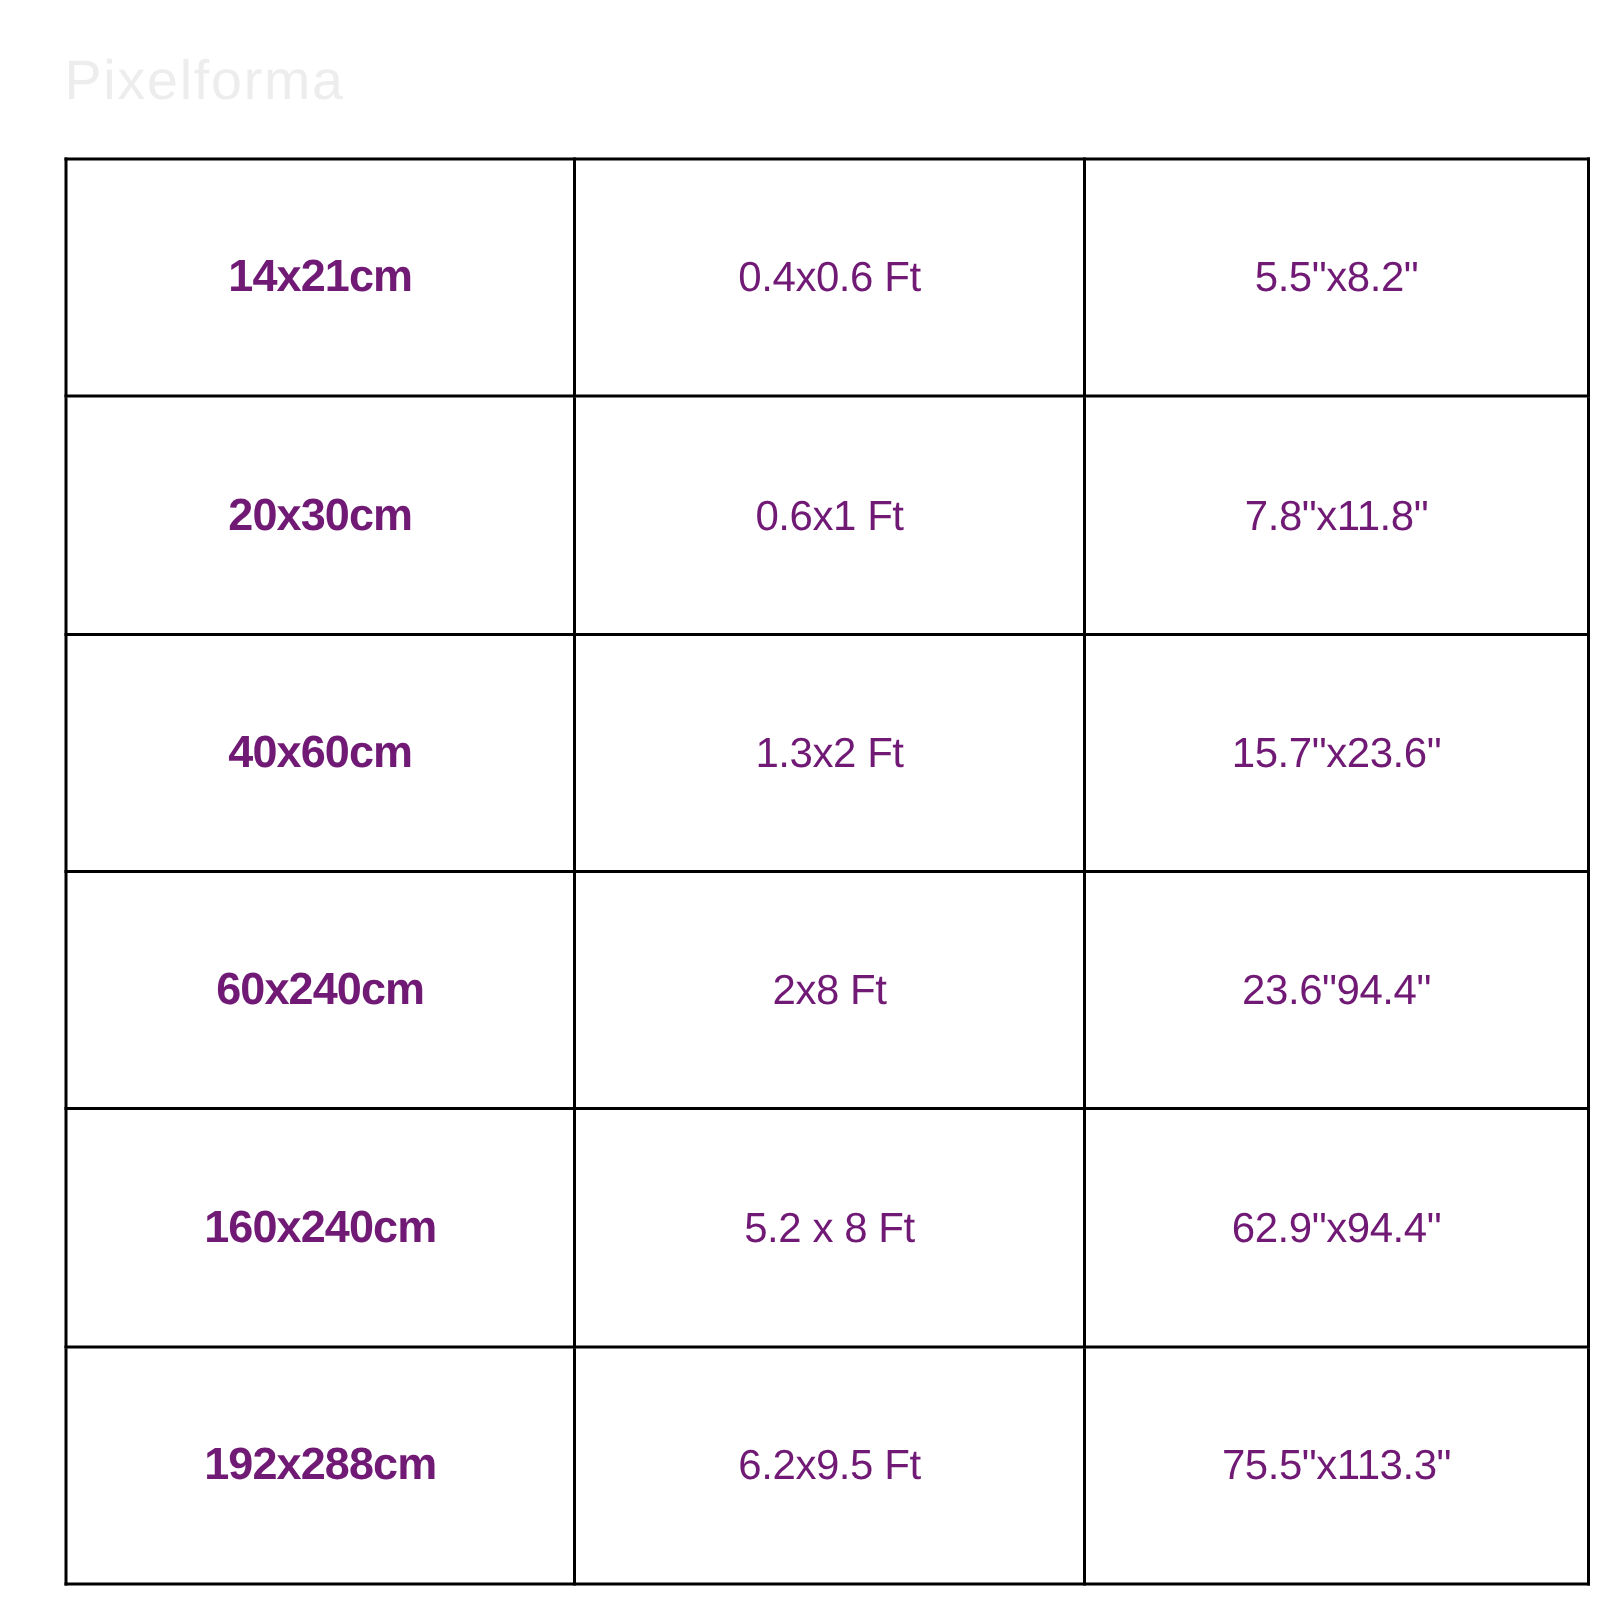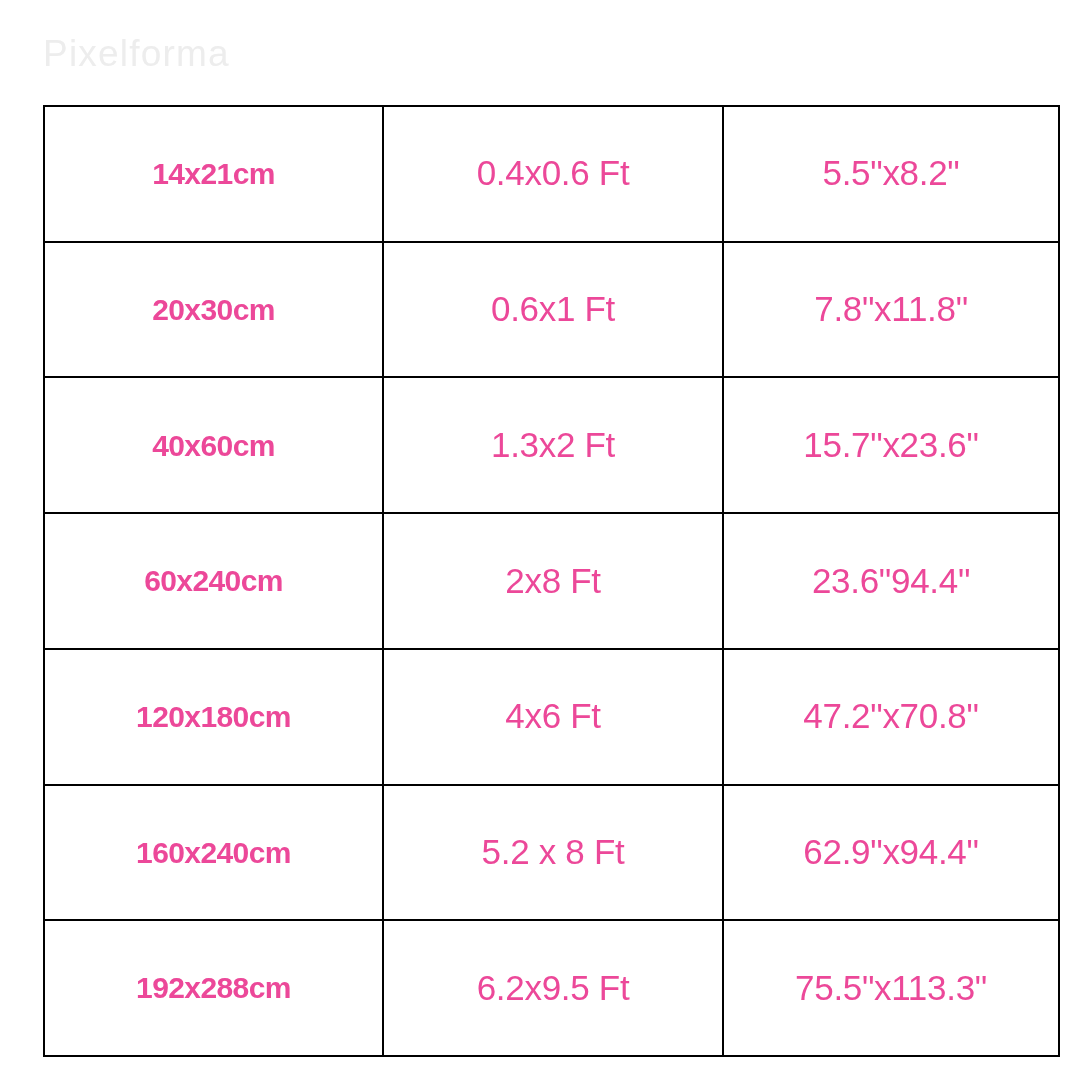--- a/index.html
+++ b/index.html
@@ -41,37 +41,37 @@
     width: 1015px;
     height: 952px;
     border-collapse: collapse;
     table-layout: fixed;
   }
   table.size-table td {
     border: 2.6px solid #000000;
     text-align: center;
     vertical-align: middle;
     padding: 0;
-    color: #ec4899;
+    color: #701a75;
     line-height: 1.05;
   }
   col.col-cm   { width: 339px; }
   col.col-ft   { width: 340px; }
   col.col-inch { width: 336px; }
 
   td.cell-cm {
     font-weight: 700;
     font-size: 30px;
     letter-spacing: -0.6px;
     font-stretch: condensed;
   }
   td.cell-ft,
   td.cell-inch {
     font-weight: 400;
-    font-size: 35px;
+    font-size: 28px;
     letter-spacing: -0.3px;
   }
 </style>
 </head>
 <body>
 
 <div id="watermark">Pixelforma</div>
 
 <div id="size-table-wrap">
   <table class="size-table">
@@ -95,25 +95,20 @@
           <td class="cell-cm">40x60cm</td>
           <td class="cell-ft">1.3x2 Ft</td>
           <td class="cell-inch">15.7"x23.6"</td>
         </tr>
         <tr>
           <td class="cell-cm">60x240cm</td>
           <td class="cell-ft">2x8 Ft</td>
           <td class="cell-inch">23.6"94.4"</td>
         </tr>
         <tr>
-          <td class="cell-cm">120x180cm</td>
-          <td class="cell-ft">4x6 Ft</td>
-          <td class="cell-inch">47.2"x70.8"</td>
-        </tr>
-        <tr>
           <td class="cell-cm">160x240cm</td>
           <td class="cell-ft">5.2 x 8 Ft</td>
           <td class="cell-inch">62.9"x94.4"</td>
         </tr>
         <tr>
           <td class="cell-cm">192x288cm</td>
           <td class="cell-ft">6.2x9.5 Ft</td>
           <td class="cell-inch">75.5"x113.3"</td>
         </tr>
       </tbody>

